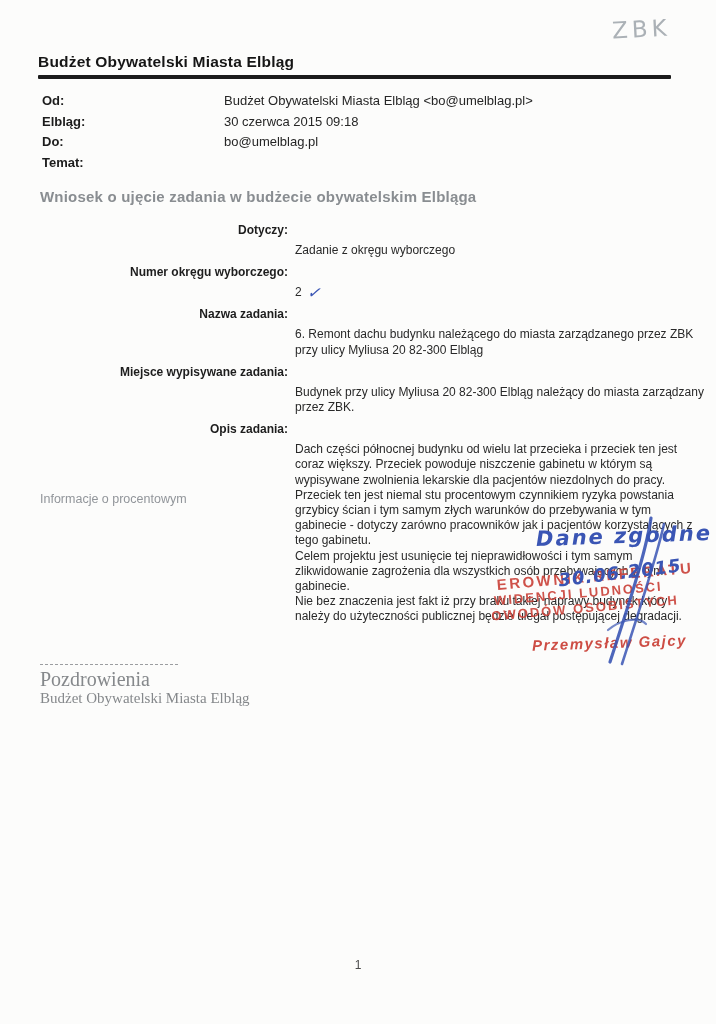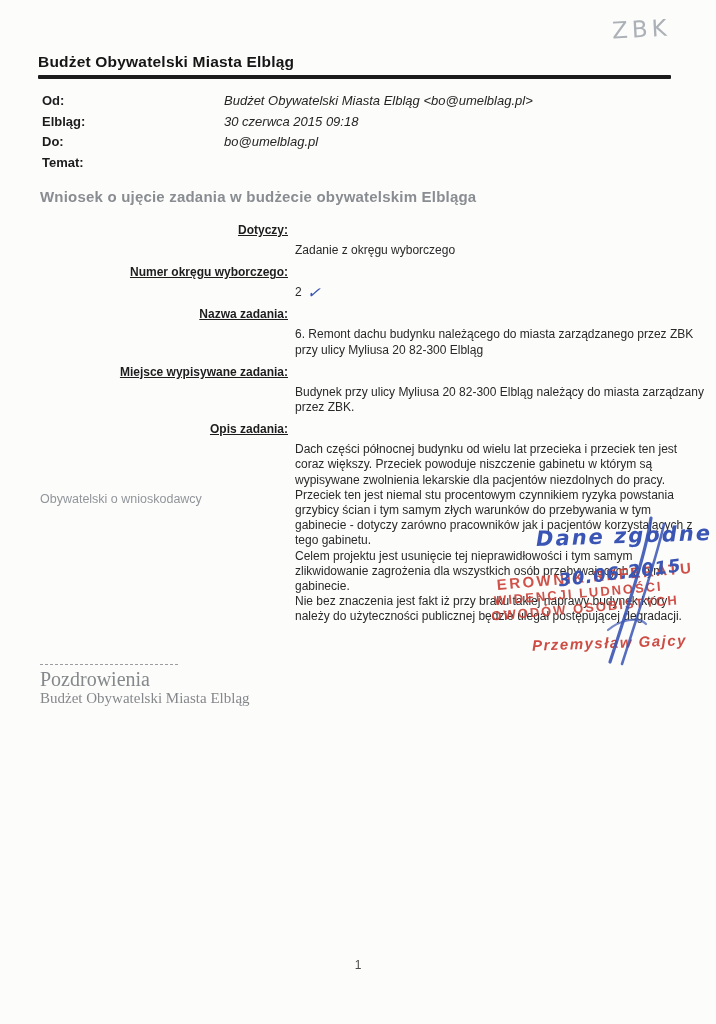--- a/index.html
+++ b/index.html
@@ -36,42 +36,41 @@
     font-size: 15.5px;
     color: #151515;
     letter-spacing: 0.2px;
   }
   .doc-rule { margin-top: 4px; height: 4px; background: #1b1b1b; border-radius: 1px; }
 
   
   .email-headers { position: absolute; top: 91px; left: 42px; font-size: 13px; }
   .email-row { display: flex; line-height: 20.5px; }
   .email-label { width: 182px; font-weight: bold; color: #1c1c1c; flex-shrink: 0; }
-  .email-value { color: #262626; font-style: italic; }
+  .email-value { color: #262626; }
 
   
   .section-title {
     position: absolute;
     top: 188px;
     left: 40px;
     font-size: 15px;
     font-weight: bold;
     color: #898d91;
     letter-spacing: 0.2px;
   }
 
   .form-fields { position: absolute; top: 223px; left: 40px; width: 668px; font-size: 12px; }
   .field-row { display: flex; margin-bottom: 7px; line-height: 15.2px; }
   .field-label {
     width: 248px;
     text-align: right;
     font-weight: bold;
     color: #1d1d1d;
     flex-shrink: 0;
-    text-decoration: underline;
   }
   .field-value {
     margin-left: 7px;
     width: 410px;
     color: #292929;
     white-space: pre-line;
     margin-top: 20px;
   }
   .checkmark {
     color: #3a55b4;
@@ -209,21 +208,21 @@
       <span class="field-value">Budynek przy ulicy Myliusa 20 82-300 Elbląg należący do miasta zarządzany przez ZBK.</span>
     </div>
     <div class="field-row">
       <span class="field-label">Opis zadania:</span>
       <span class="field-value">Dach części północnej budynku od wielu lat przecieka i przeciek ten jest coraz większy. Przeciek powoduje niszczenie gabinetu w którym są wypisywane zwolnienia lekarskie dla pacjentów niezdolnych do pracy. Przeciek ten jest niemal stu procentowym czynnikiem ryzyka powstania grzybicy ścian i tym samym złych warunków do przebywania w tym gabinecie - dotyczy zarówno pracowników jak i pacjentów korzystających z tego gabinetu.
 Celem projektu jest usunięcie tej nieprawidłowości i tym samym zlikwidowanie zagrożenia dla wszystkich osób przebywających w tym gabinecie.
 Nie bez znaczenia jest fakt iż przy braku takiej naprawy budynek który należy do użyteczności publicznej będzie ulegał postępującej degradacji.</span>
     </div>
   </div>
 
-  <div class="applicant-title">Obywatelski o wnioskodawcy</div>
+  <div class="applicant-title">Informacje o procentowym</div>
 
   <div class="annotation">
     <div class="stamp">
       <div class="stamp-line1">EROWNIK REFERATU</div>
       <div class="stamp-line2">WIDENCJI LUDNOŚCI</div>
       <div class="stamp-line3">OWODÓW OSOBISTYCH</div>
     </div>
     <div class="stamp-name">Przemysław Gajcy</div>
     <div class="hand hand-line1">Dane zgodne</div>
     <div class="hand hand-date">30.06.2015</div>

